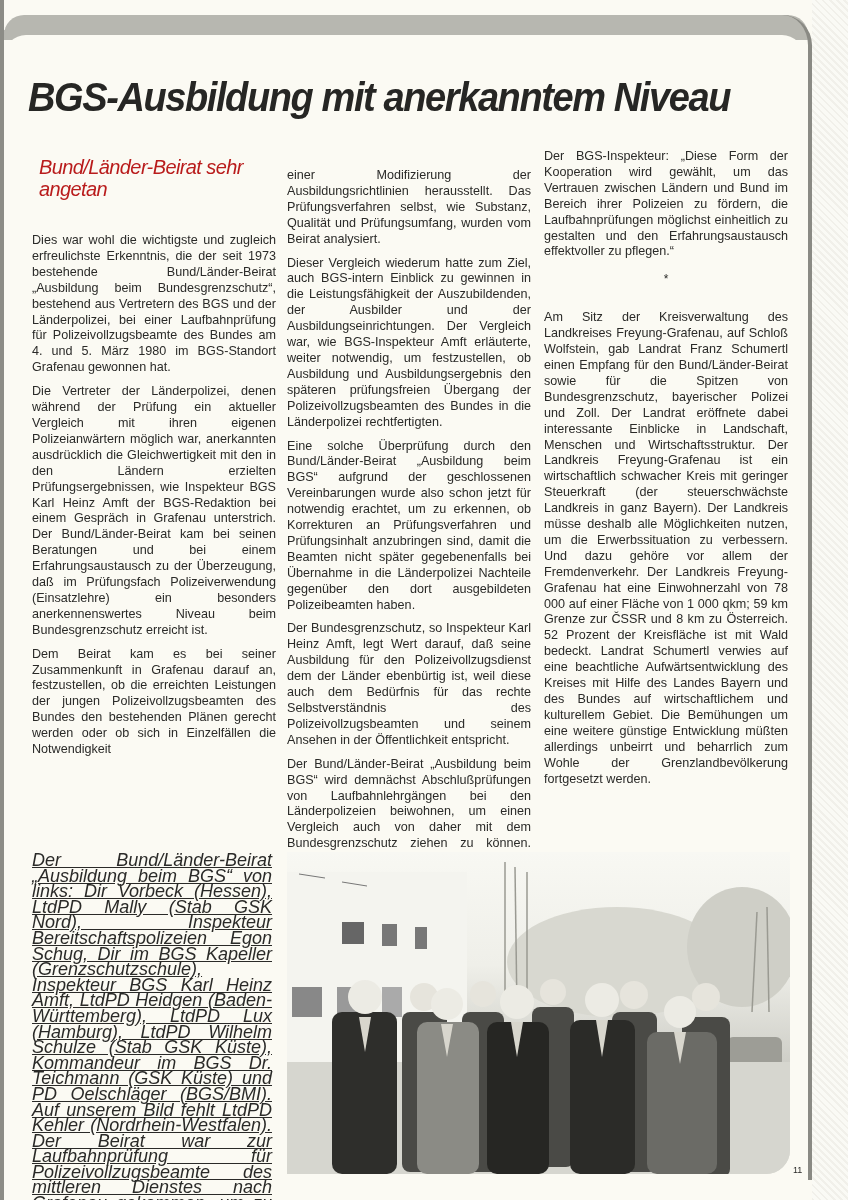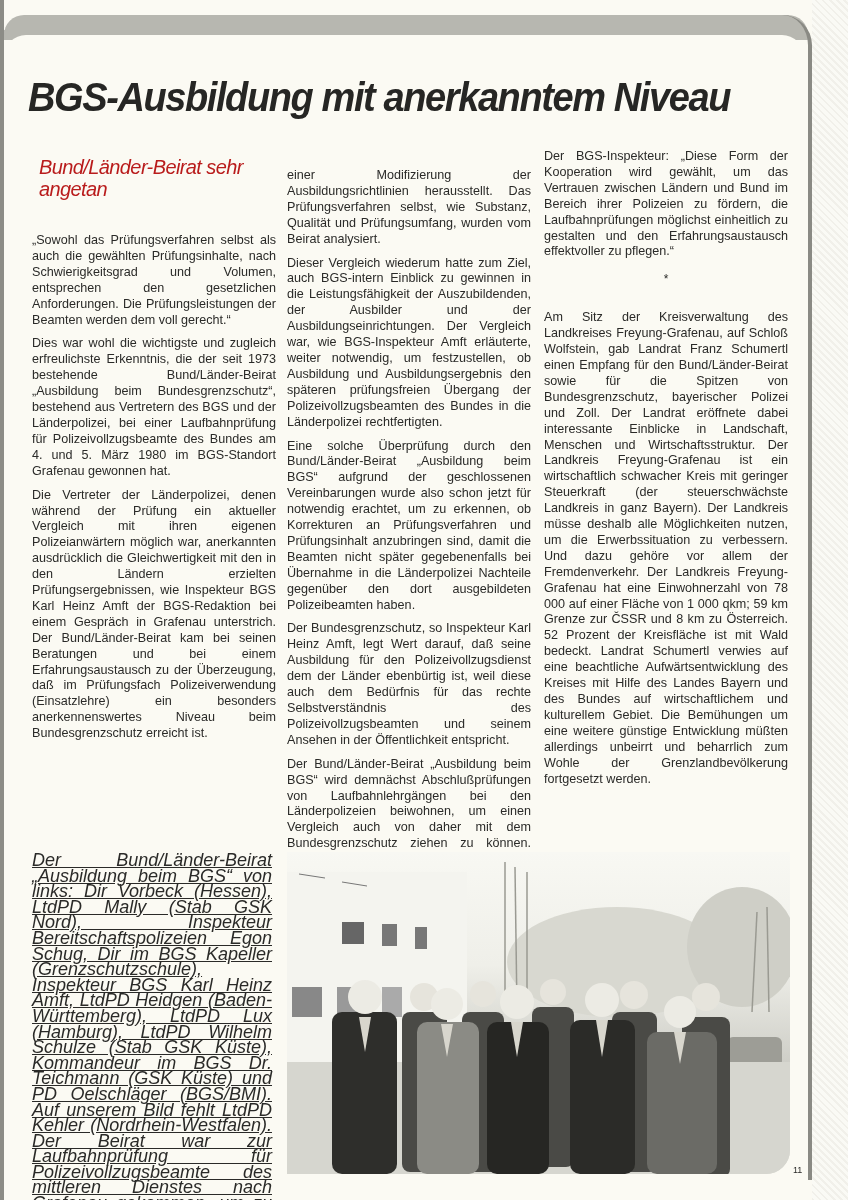--- a/index.html
+++ b/index.html
@@ -78,23 +78,23 @@
 <div class="right-strip"></div>
 <div class="band-corner-fill"></div>
 <div class="top-band"></div>
 <div class="top-band-inner"></div>
 <div class="frame"></div>
 
 <h1 class="title">BGS-Ausbildung mit anerkanntem Niveau</h1>
 <h2 class="subhead">Bund/Länder-Beirat sehr angetan</h2>
 
 <div class="col col1">
-  <p>„Sowohl das Prüfungsverfahren selbst als auch die gewählten Prüfungsinhalte, nach Schwierigkeitsgrad und Volumen, entsprechen den gesetzlichen Anforderungen. Die Prüfungsleistungen der Beamten werden dem voll gerecht.“</p>
   <p>Dies war wohl die wichtigste und zugleich erfreulichste Erkenntnis, die der seit 1973 bestehende Bund/Länder-Beirat „Ausbildung beim Bundesgrenzschutz“, bestehend aus Vertretern des BGS und der Länderpolizei, bei einer Laufbahnprüfung für Polizeivollzugsbeamte des Bundes am 4. und 5. März 1980 im BGS-Standort Grafenau gewonnen hat.</p>
   <p>Die Vertreter der Länderpolizei, denen während der Prüfung ein aktueller Vergleich mit ihren eigenen Polizeianwärtern möglich war, anerkannten ausdrücklich die Gleichwertigkeit mit den in den Ländern erzielten Prüfungsergebnissen, wie Inspekteur BGS Karl Heinz Amft der BGS-Redaktion bei einem Gespräch in Grafenau unterstrich. Der Bund/Länder-Beirat kam bei seinen Beratungen und bei einem Erfahrungsaustausch zu der Überzeugung, daß im Prüfungsfach Polizeiverwendung (Einsatzlehre) ein besonders anerkennenswertes Niveau beim Bundesgrenzschutz erreicht ist.</p>
+  <p>Dem Beirat kam es bei seiner Zusammenkunft in Grafenau darauf an, festzustellen, ob die erreichten Leistungen der jungen Polizeivollzugsbeamten des Bundes den bestehenden Plänen gerecht werden oder ob sich in Einzelfällen die Notwendigkeit</p>
 </div>
 
 <div class="col col2">
   <p>einer Modifizierung der Ausbildungsrichtlinien herausstellt. Das Prüfungsverfahren selbst, wie Substanz, Qualität und Prüfungsumfang, wurden vom Beirat analysiert.</p>
   <p>Dieser Vergleich wiederum hatte zum Ziel, auch BGS-intern Einblick zu gewinnen in die Leistungsfähigkeit der Auszubildenden, der Ausbilder und der Ausbildungseinrichtungen. Der Vergleich war, wie BGS-Inspekteur Amft erläuterte, weiter notwendig, um festzustellen, ob Ausbildung und Ausbildungsergebnis den späteren prüfungsfreien Übergang der Polizeivollzugsbeamten des Bundes in die Länderpolizei rechtfertigten.</p>
   <p>Eine solche Überprüfung durch den Bund/Länder-Beirat „Ausbildung beim BGS“ aufgrund der geschlossenen Vereinbarungen wurde also schon jetzt für notwendig erachtet, um zu erkennen, ob Korrekturen an Prüfungsverfahren und Prüfungsinhalt anzubringen sind, damit die Beamten nicht später gegebenenfalls bei Übernahme in die Länderpolizei Nachteile gegenüber den dort ausgebildeten Polizeibeamten haben.</p>
   <p>Der Bundesgrenzschutz, so Inspekteur Karl Heinz Amft, legt Wert darauf, daß seine Ausbildung für den Polizeivollzugsdienst dem der Länder ebenbürtig ist, weil diese auch dem Bedürfnis für das rechte Selbstverständnis des Polizeivollzugsbeamten und seinem Ansehen in der Öffentlichkeit entspricht.</p>
   <p>Der Bund/Länder-Beirat „Ausbildung beim BGS“ wird demnächst Abschlußprüfungen von Laufbahnlehrgängen bei den Länderpolizeien beiwohnen, um einen Vergleich auch von daher mit dem Bundesgrenzschutz ziehen zu können. Angebote aus verschiedenen Ländern liegen dem Beirat bereits vor. Gleichzeitig hat der Bund den</p>
 </div>
 

